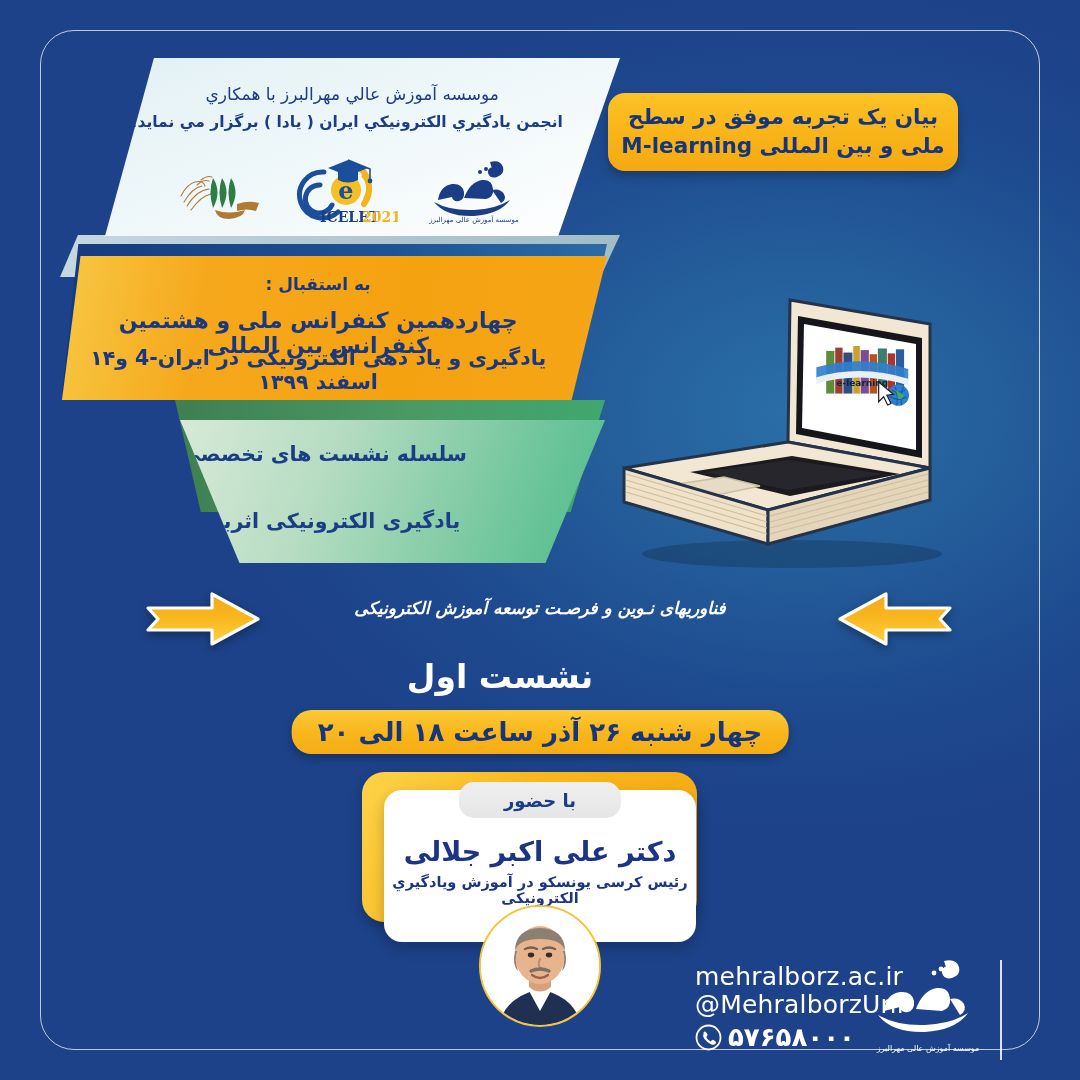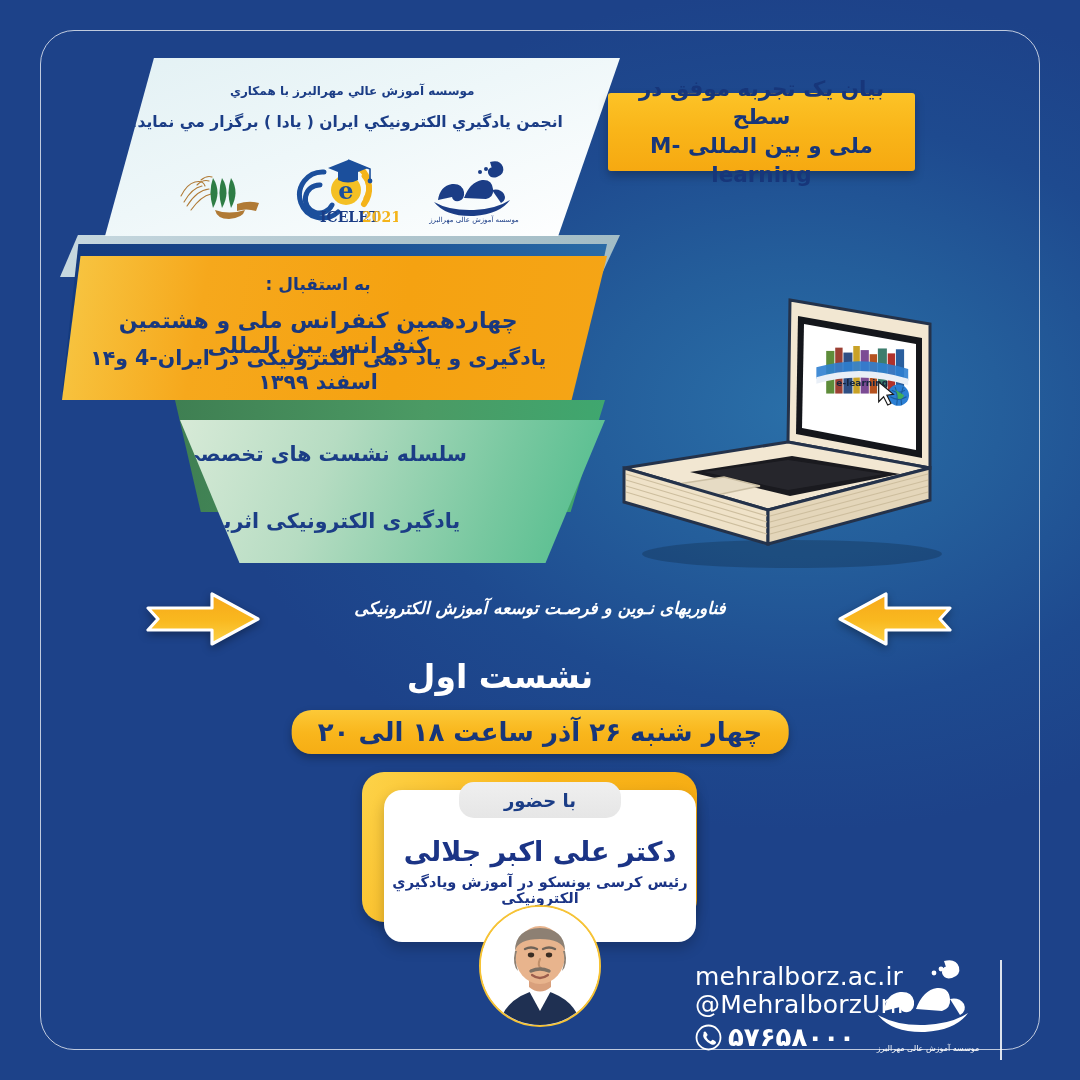--- a/index.html
+++ b/index.html
@@ -27,42 +27,42 @@
     opacity:.95;
   }
   .hdr-panel{
     position:absolute;left:105px;top:58px;width:515px;height:178px;
     background:linear-gradient(160deg,#e3f1f4 0%,#eef7f9 45%,#ffffff 100%);
     clip-path:polygon(9.5% 0, 100% 0, 88% 100%, 0% 100%);
     text-align:center;
   }
   .hdr-l1{
     position:absolute;left:0;right:4%;top:26px;
-    font-size:12px;font-weight:bold;color:#1b3d86;direction:rtl;letter-spacing:.1px;
+    font-size:17px;font-weight:normal;color:#1b3d86;direction:rtl;letter-spacing:.1px;
   }
   .hdr-l2{
     position:absolute;left:0;right:6%;top:55px;
     font-size:15.5px;font-weight:bold;color:#1b3d86;direction:rtl;
   }
   .logos{
     position:absolute;left:0;right:4%;top:88px;height:84px;
     display:flex;align-items:flex-end;justify-content:center;gap:22px;
   }
   .logo{position:relative;}
 
   
   .logo-yada{width:95px;height:66px;}
   .logo-icelet{width:104px;height:74px;}
   .logo-mehr{width:108px;height:70px;}
 
   
   .banner{
-    position:absolute;left:608px;top:93px;width:307px;height:78px;
+    position:absolute;left:608px;top:93px;width:350px;height:78px;
     background:linear-gradient(180deg,#fcc327 0%,#f9b519 48%,#f6a911 100%);
-    border-radius:3px;
+    border-radius:17px;
     box-shadow:0 5px 10px rgba(0,0,0,.26);
     display:flex;flex-direction:column;align-items:center;justify-content:center;
     direction:rtl;
   }
   .banner div{
     color:#17367a;font-weight:bold;font-size:21.5px;line-height:1.33;text-align:center;
   }
 
   
   .orange-shadow{

